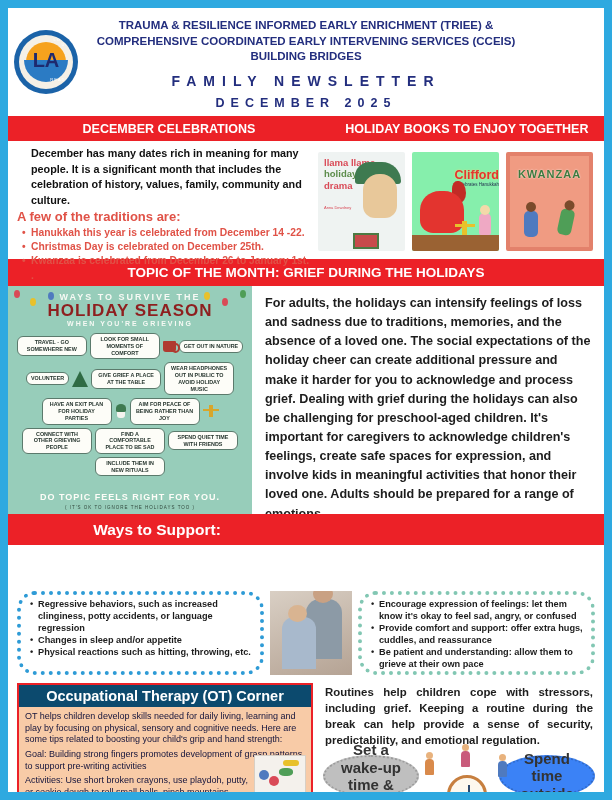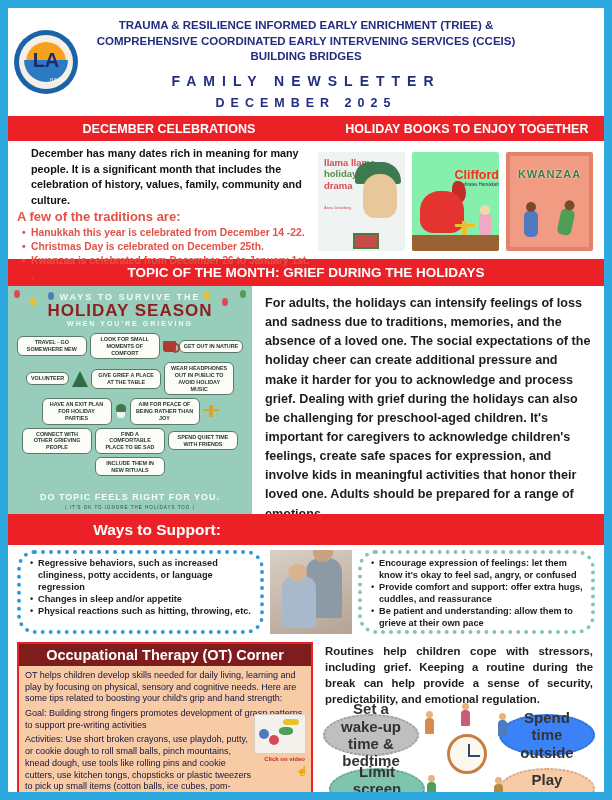--- a/index.html
+++ b/index.html
@@ -85,37 +85,37 @@
   .d-plant::before { content:""; position:absolute; bottom:0; left:2px; width:8px; height:7px; background:#F3F3EE; border-radius:0 0 3px 3px; }
   .d-plant::after { content:""; position:absolute; top:0; left:1px; width:10px; height:8px; background:#3E7A50; border-radius:50% 50% 20% 20%; }
   .il-footer { position:absolute; bottom:12px; left:0; width:100%; text-align:center; color:#FDFDF8; font-weight:bold; font-size:9px; letter-spacing:1px; }
   .il-footnote { position:absolute; bottom:4px; left:0; width:100%; text-align:center; color:#31473C; font-size:4.5px; letter-spacing:1px; }
   .lights { position:absolute; top:2px; width:70px; height:26px; }
   .lights span { position:absolute; width:6px; height:8px; border-radius:50%; }
   .lights.ll { left:0; } .lights.lr { right:0; }
   .topic-text { flex:1; padding:8px 13px 6px 13px; font-size:12.6px; font-weight:bold; color:#1d1d1d; line-height:1.52; }
 
   
-  .row3 { height:93px; display:flex; gap:6px; padding:5px 9px 4px 9px; flex:none; }
+  .row3 { height:93px; display:flex; gap:6px; padding:5px 9px 4px 9px; flex:none;margin-top:41px; }
   .react-box { width:247px; flex:none; border:4px dotted #2E9BD6; border-radius:18px; padding:4px 6px 4px 4px; background:#fff; }
   .react-box ul, .support-box ul { list-style:none; }
   .react-box li { font-size:9.2px; font-weight:bold; color:#1d1d1d; line-height:1.3; padding-left:13px; position:relative; }
   .react-box li::before, .support-box li::before { content:"•"; position:absolute; left:5px; }
   .photo { width:82px; flex:none; background:linear-gradient(160deg,#D9CFC4,#B5A394); position:relative; overflow:hidden; }
   .ph-adult { position:absolute; right:10px; top:8px; width:36px; height:60px; background:#8C9AA6; border-radius:14px 14px 0 0; }
   .ph-adult::before { content:""; position:absolute; top:-14px; left:7px; width:20px; height:18px; border-radius:50%; background:#C9A183; }
   .ph-child { position:absolute; left:12px; top:26px; width:34px; height:52px; background:#A8B9CC; border-radius:12px 12px 0 0; }
   .ph-child::before { content:""; position:absolute; top:-12px; left:6px; width:19px; height:17px; border-radius:50%; background:#D9B491; }
   .support-box { flex:1; border:4px dotted #82C7B3; border-radius:18px; padding:4px 8px 4px 4px; background:#fff; }
   .support-box li { font-size:9.2px; font-weight:bold; color:#1d1d1d; line-height:1.3; padding-left:13px; position:relative; }
 
   
   .bottom { flex:1; display:flex; padding:4px 9px 2px 9px; gap:8px; }
   .ot-col { width:296px; flex:none; display:flex; flex-direction:column; border:2px solid #EC2127; }
-  .ot-band { background:#7f1d1d; color:#fff; font-weight:bold; font-size:14.5px; text-align:center; padding:3px 0; flex:none; }
+  .ot-band { background:#0c4a6e; color:#fff; font-weight:bold; font-size:14.5px; text-align:center; padding:3px 0; flex:none; }
   .ot-body { flex:1; background:#F8CBA7; padding:4px 6px; position:relative; font-size:9px; color:#14143c; line-height:1.3; }
   .ot-body p { margin-bottom:3px; font-weight:normal; }
   .ot-video { position:absolute; right:5px; top:48px; width:52px; height:40px; background:#F4F1EC; border:1px solid #d8cfc4; cursor:pointer; }
   .ot-video i { position:absolute; border-radius:50%; }
   .ot-caption { position:absolute; right:6px; top:90px; font-size:6px; font-weight:bold; color:#C22B26; cursor:pointer; }
   .ot-hand { position:absolute; right:2px; top:98px; font-size:10px; color:#222; }
   .rt-col { flex:1; display:flex; flex-direction:column; }
   .rt-text { font-size:11.4px; font-weight:bold; color:#1d1d1d; line-height:1.4; text-align:justify; padding:2px 2px 0 4px; }
   .rt-bubbles { flex:1; position:relative; margin-top:2px; }
   .bubble { position:absolute; width:96px; height:42px; border-radius:50%; display:flex; align-items:center; justify-content:center;

